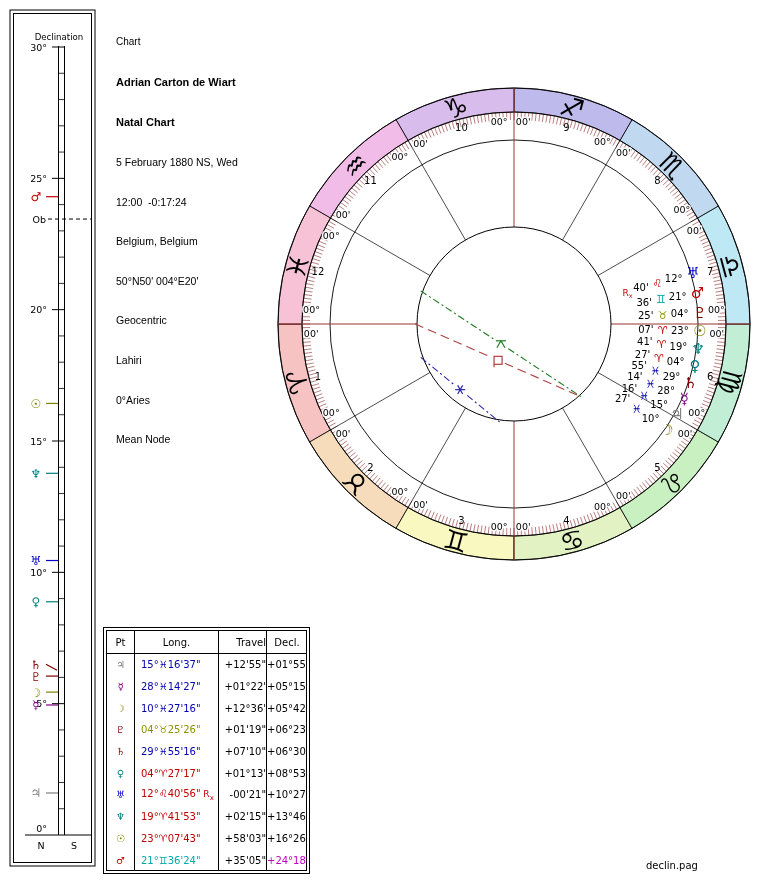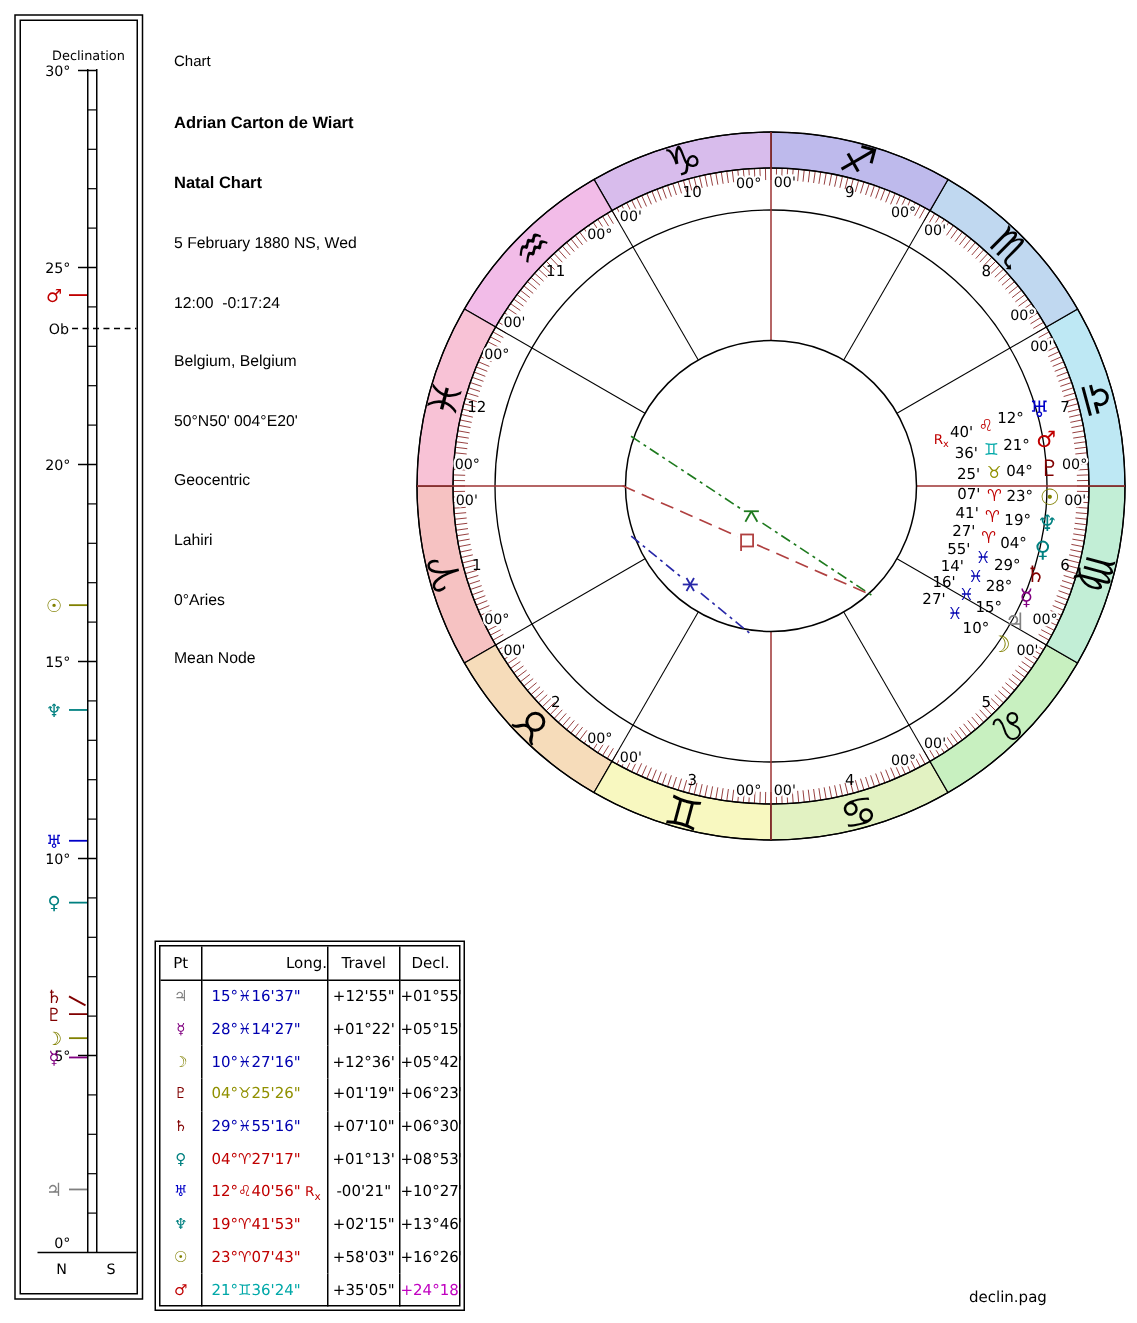--- a/index.html
+++ b/index.html
@@ -14,22 +14,22 @@
   .hdr .h-ital{}
   #postable{position:absolute;left:103px;top:627px;width:201px;height:241px;
             border:1px solid #000;padding:2px;background:#fff;}
   #postable .inner{border:1px solid #000;width:100%;height:100%;box-sizing:border-box;}
   table.pt{border-collapse:collapse;width:100%;height:100%;table-layout:fixed;
            font-size:10px;font-family:"DejaVu Sans",sans-serif;color:#000;}
   table.pt th{font-weight:normal;border-bottom:1px solid #000;height:22px;}
   table.pt th,table.pt td{padding:0;text-align:center;overflow:hidden;white-space:nowrap;}
   table.pt .c0{width:27px;border-right:1px solid #000;}
   table.pt .c1{width:83px;border-right:1px solid #000;text-align:left;padding-left:6px;}
-  table.pt th.c1{text-align:right;padding-left:0;}
-  table.pt .c2{width:47px;border-right:1px solid #000;}
+  table.pt th.c1{text-align:center;padding-left:0;}
+  table.pt .c2{width:47px;border-right:1px solid #000;text-align:right;}
   table.pt .c3{width:40px;}
   table.pt td{height:21.7px;}
   .rx{font-size:9px;}
   .rx sub{font-size:7px;}
   #footer{position:absolute;left:646px;top:860px;font-size:10px;color:#000;
           font-family:"DejaVu Sans",sans-serif;}
 </style>
 </head>
 <body>
 

